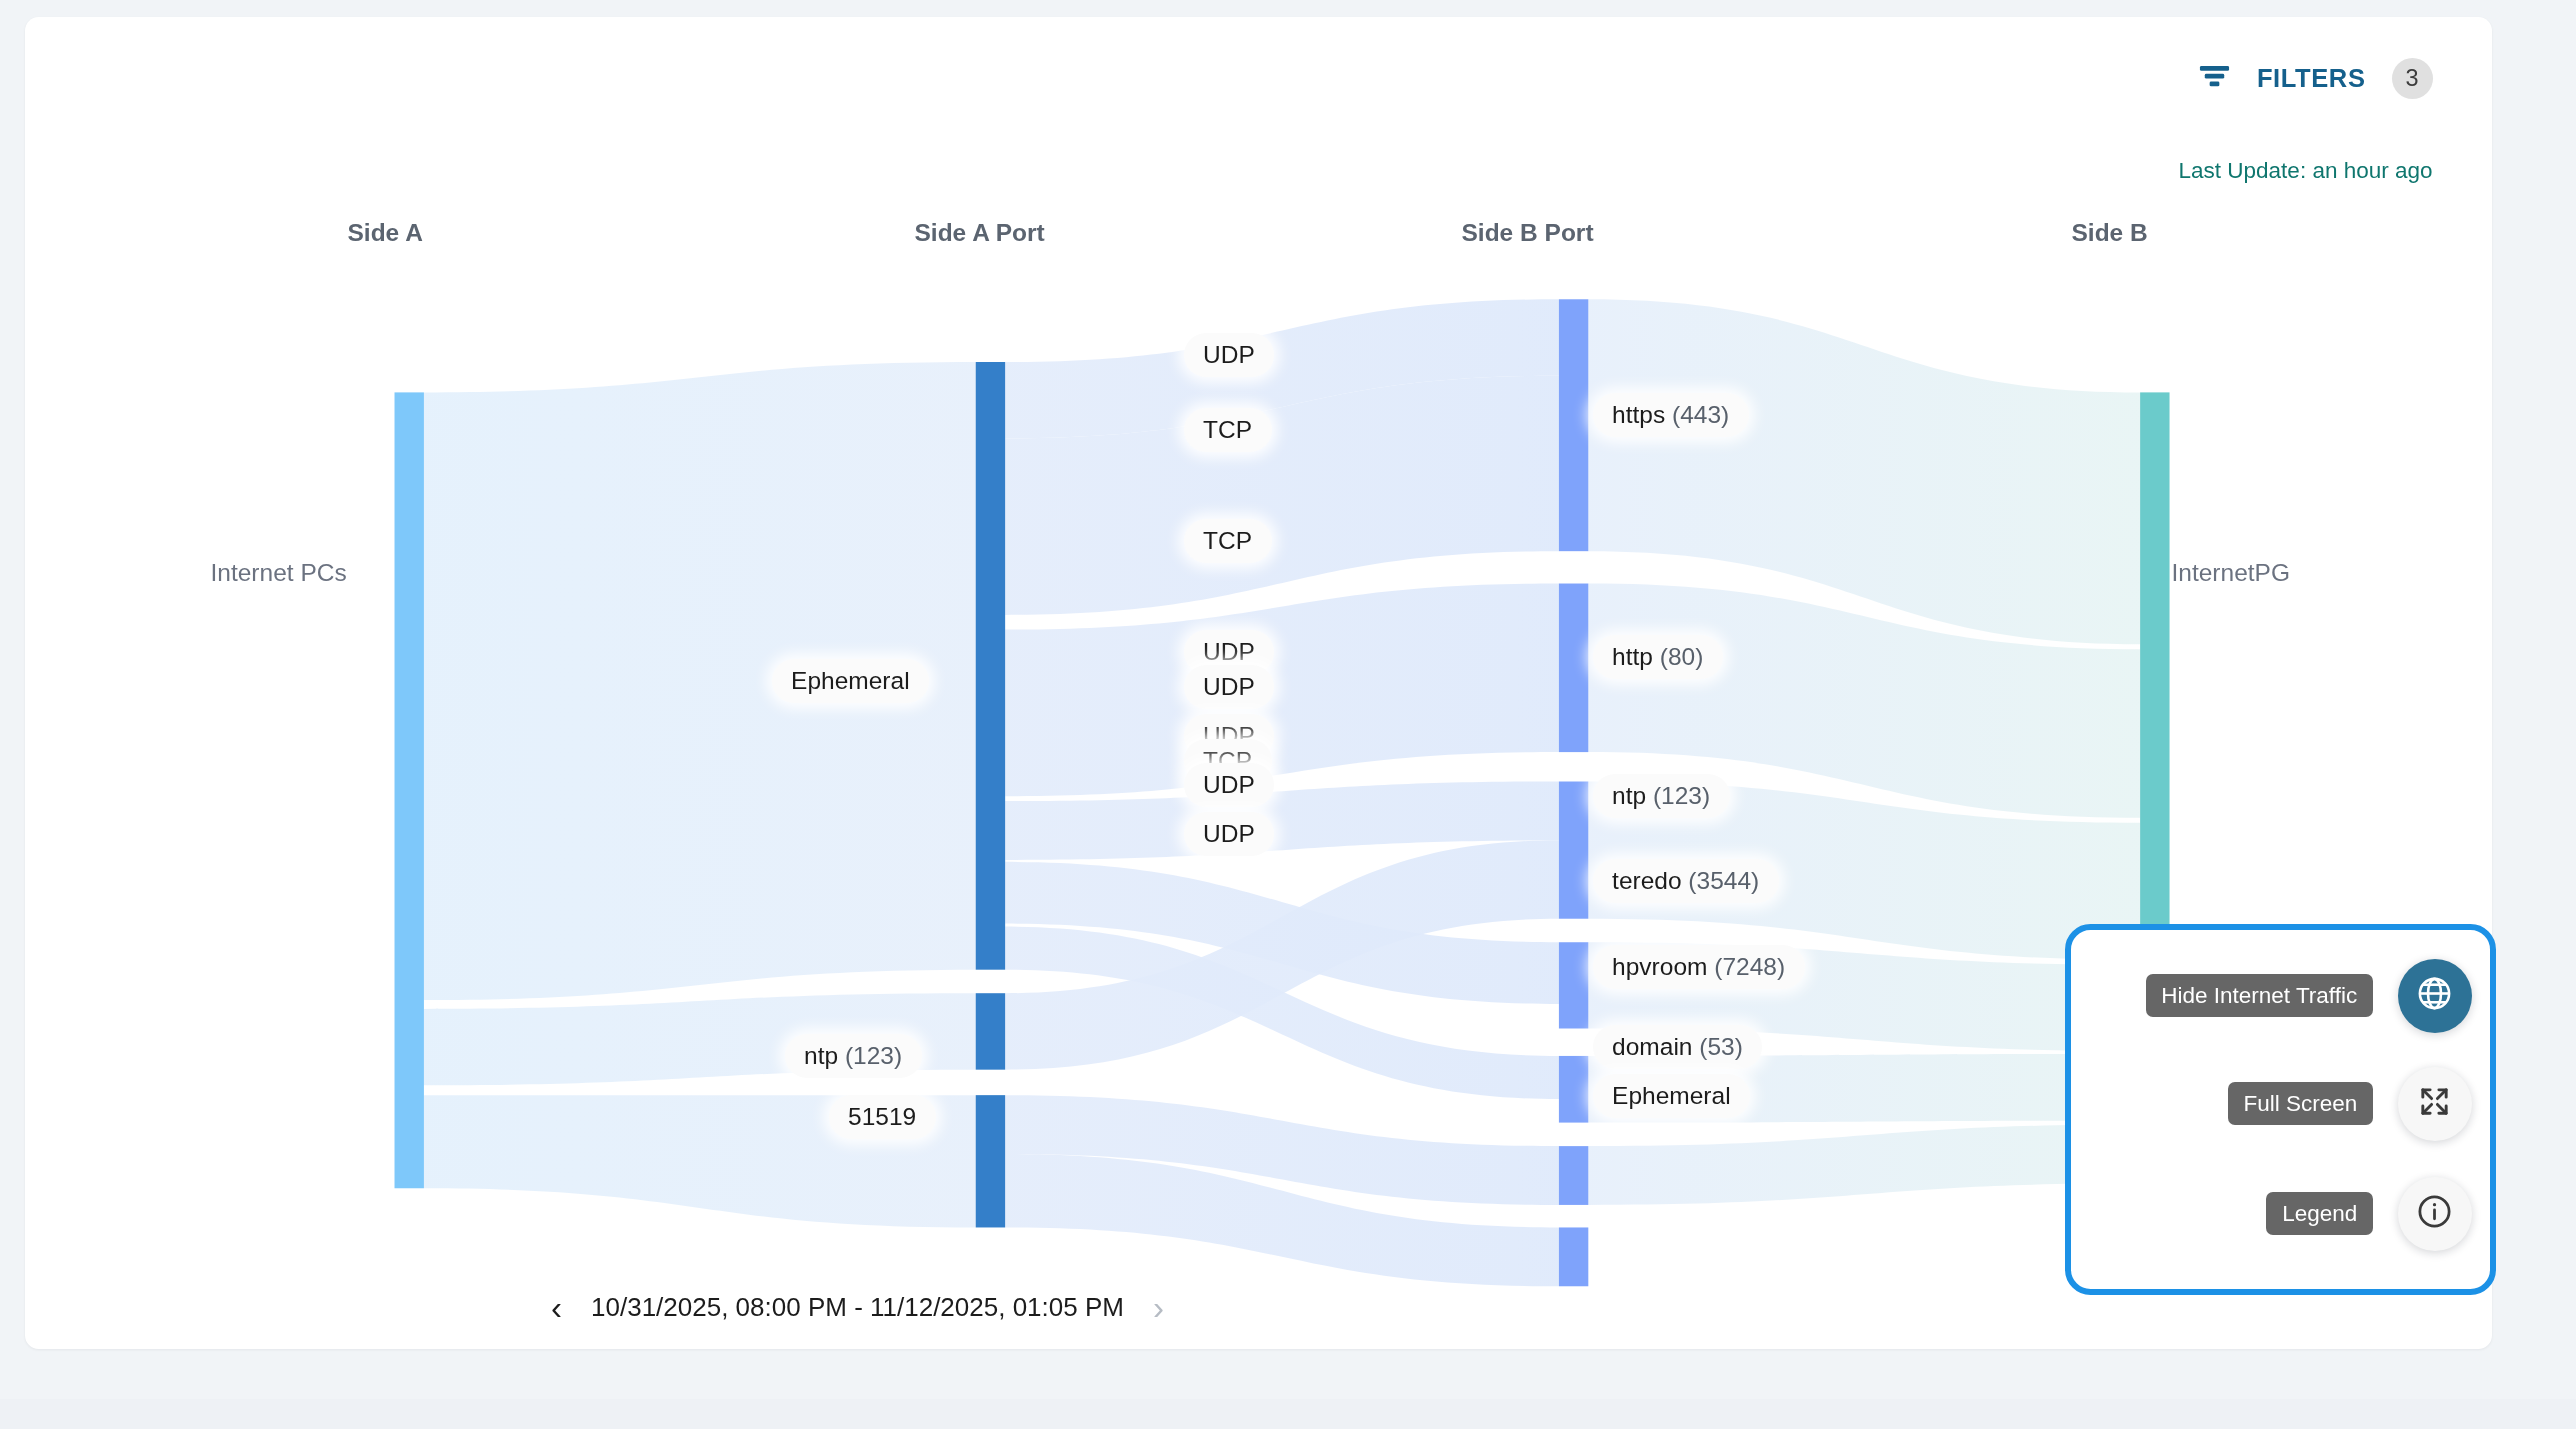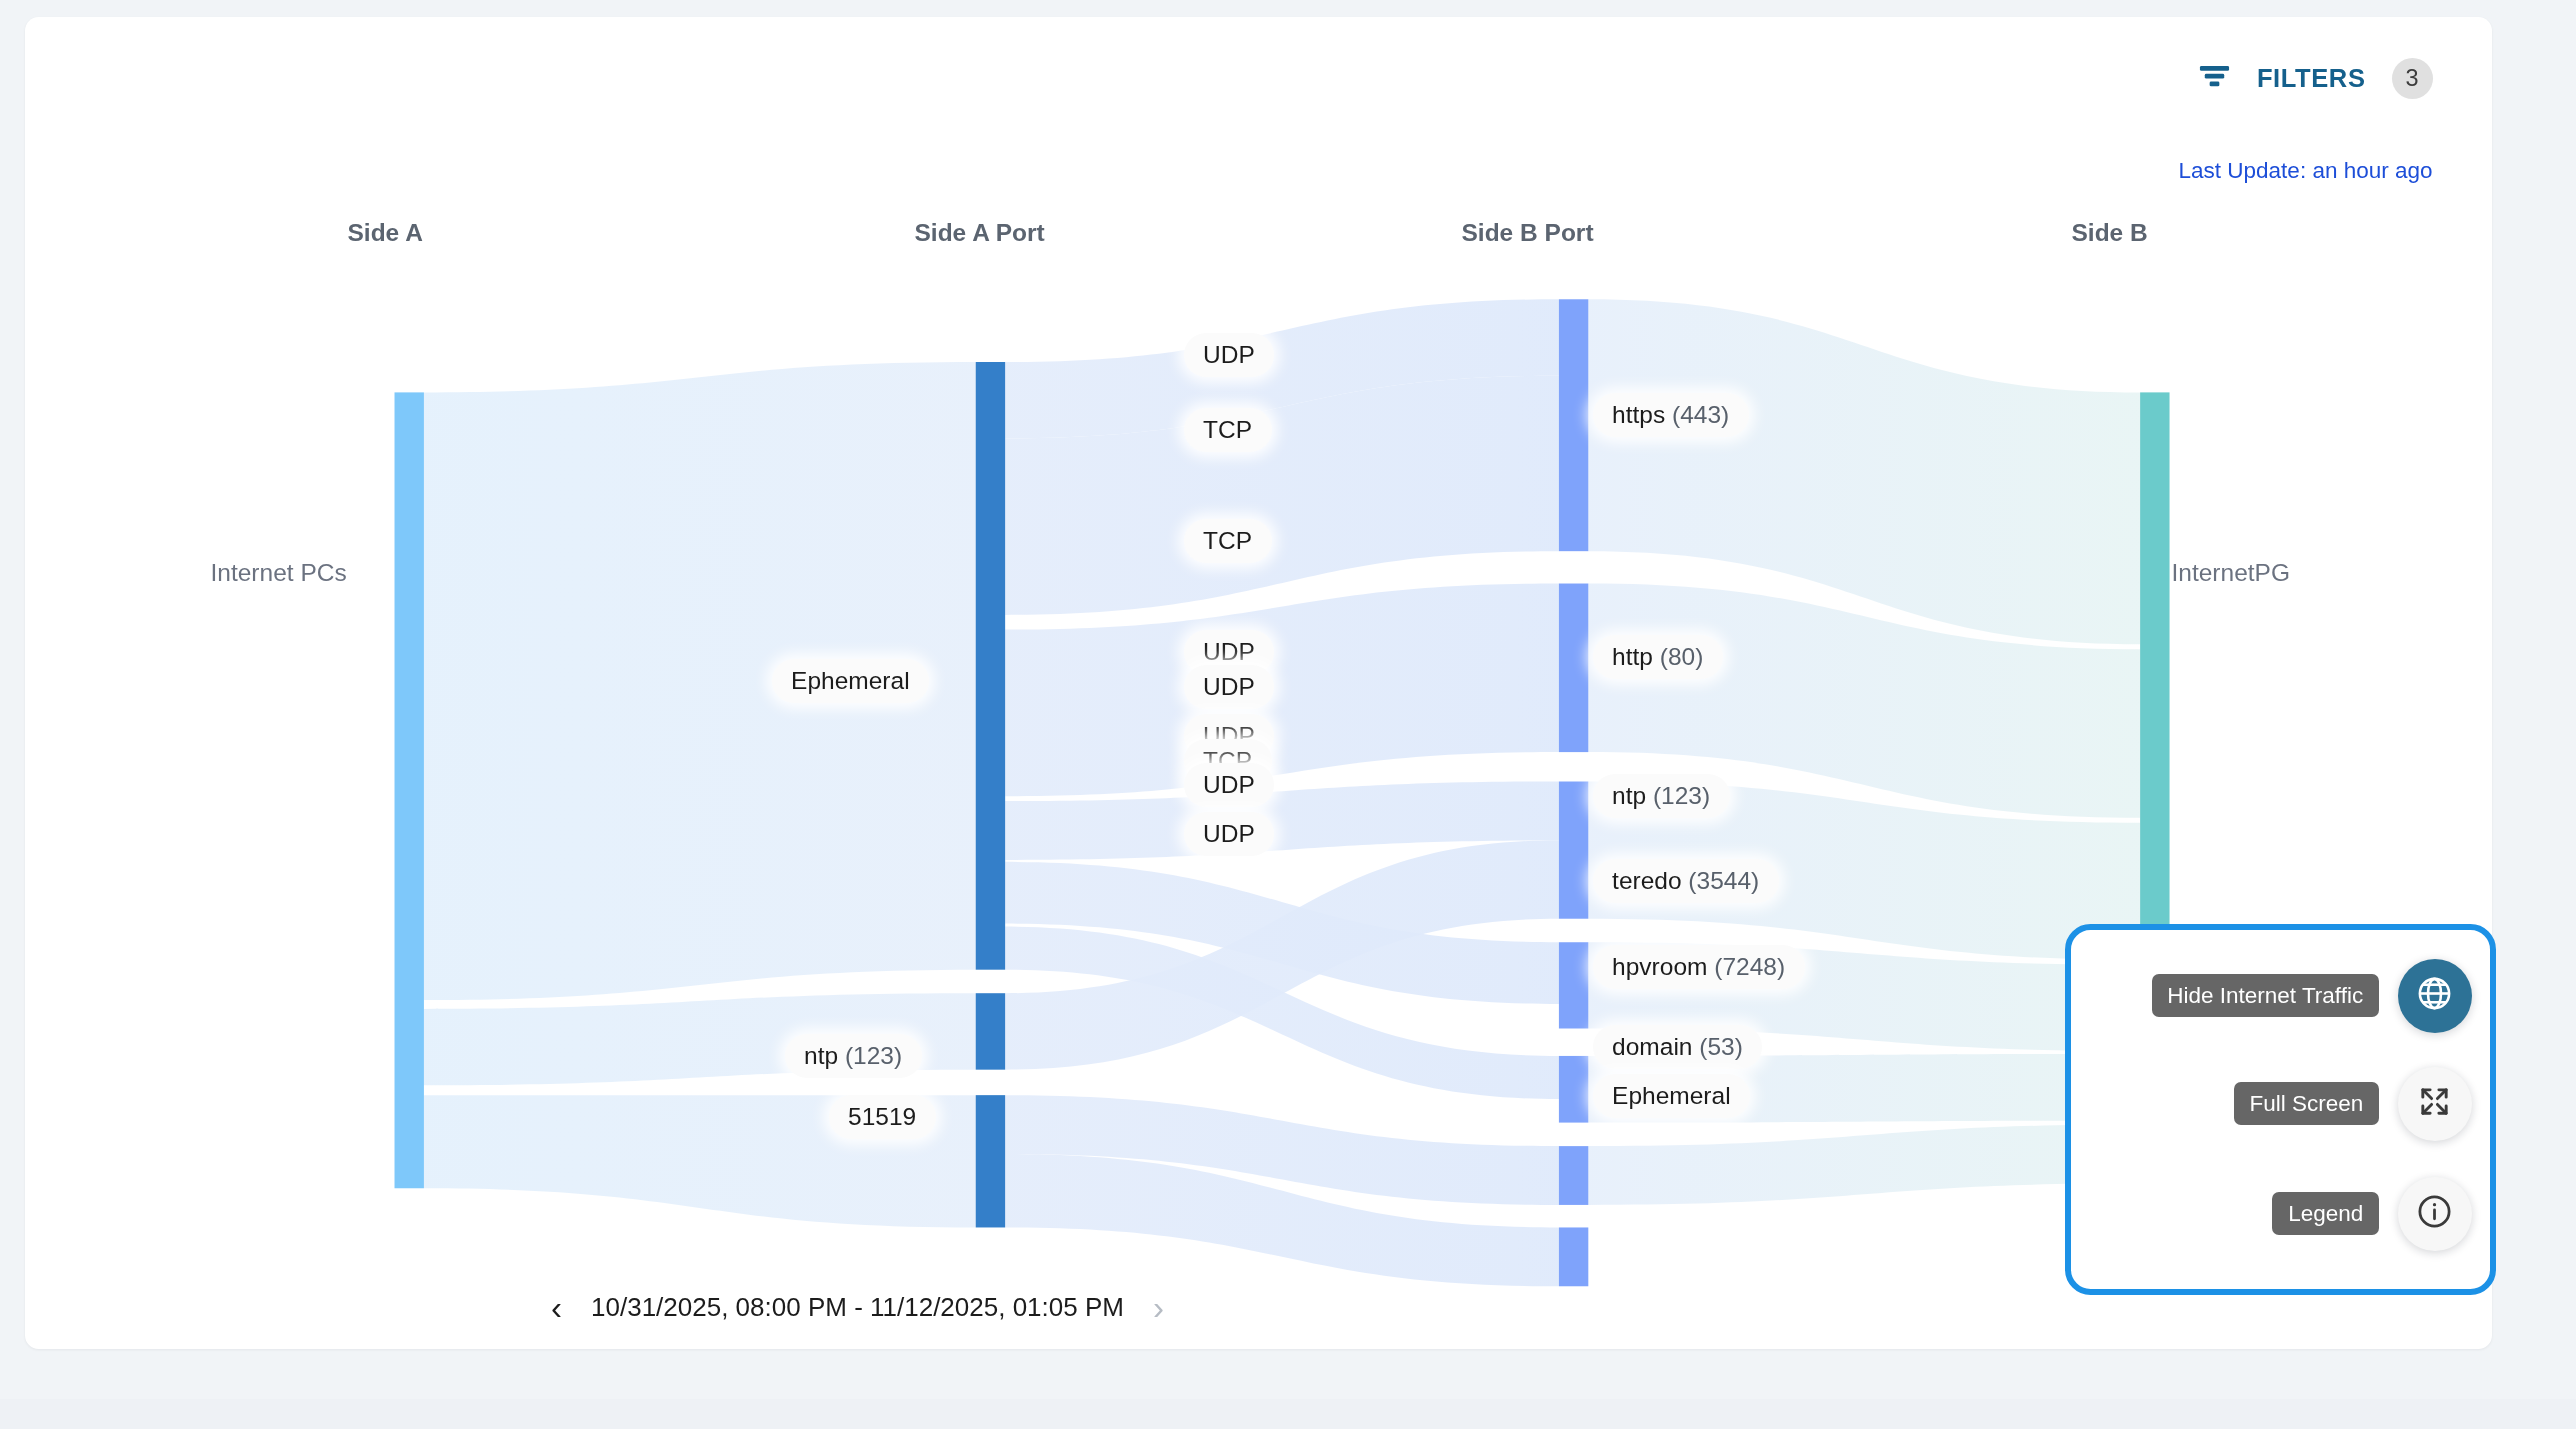--- a/index.html
+++ b/index.html
@@ -41,21 +41,21 @@
     font-size: 25.5px; font-weight: 700; letter-spacing: 0.6px;
     color: #15608c;
   }
   .filters-badge {
     width: 41px; height: 41px; border-radius: 50%;
     background: #e0e0e0; color: #3c3c3c;
     font-size: 23.5px; display: flex; align-items: center; justify-content: center;
   }
   .last-update {
     position: absolute; right: 59px; top: 141px;
-    font-size: 22.5px; color: #1d4ed8;
+    font-size: 22.5px; color: #0f766e;
   }
 
   
   .col-header {
     position: absolute; top: 202px;
     font-size: 24.5px; font-weight: 700; color: #5b6470;
     white-space: nowrap;
   }
 
   
@@ -105,21 +105,21 @@
   .fab-panel {
     position: absolute;
     left: 2040px; top: 907px;
     width: 431px; height: 371px;
     border: 6.9px solid #1c91e6;
     border-radius: 25.5px;
     background: #ffffff;
   }
   .fab-row {
     position: absolute; right: 17.6px;
-    display: flex; align-items: center; gap: 19px;
+    display: flex; align-items: center; gap: 25px;
   }
   .fab-row.r1 { top: 29px; }
   .fab-row.r2 { top: 137px; }
   .fab-row.r3 { top: 247px; margin-left: 36px; }
   .tooltip {
     background: #666666; color: #ffffff;
     font-size: 22.5px; padding: 8.8px 15.7px; border-radius: 6.9px;
     white-space: nowrap;
   }
   .fab {

